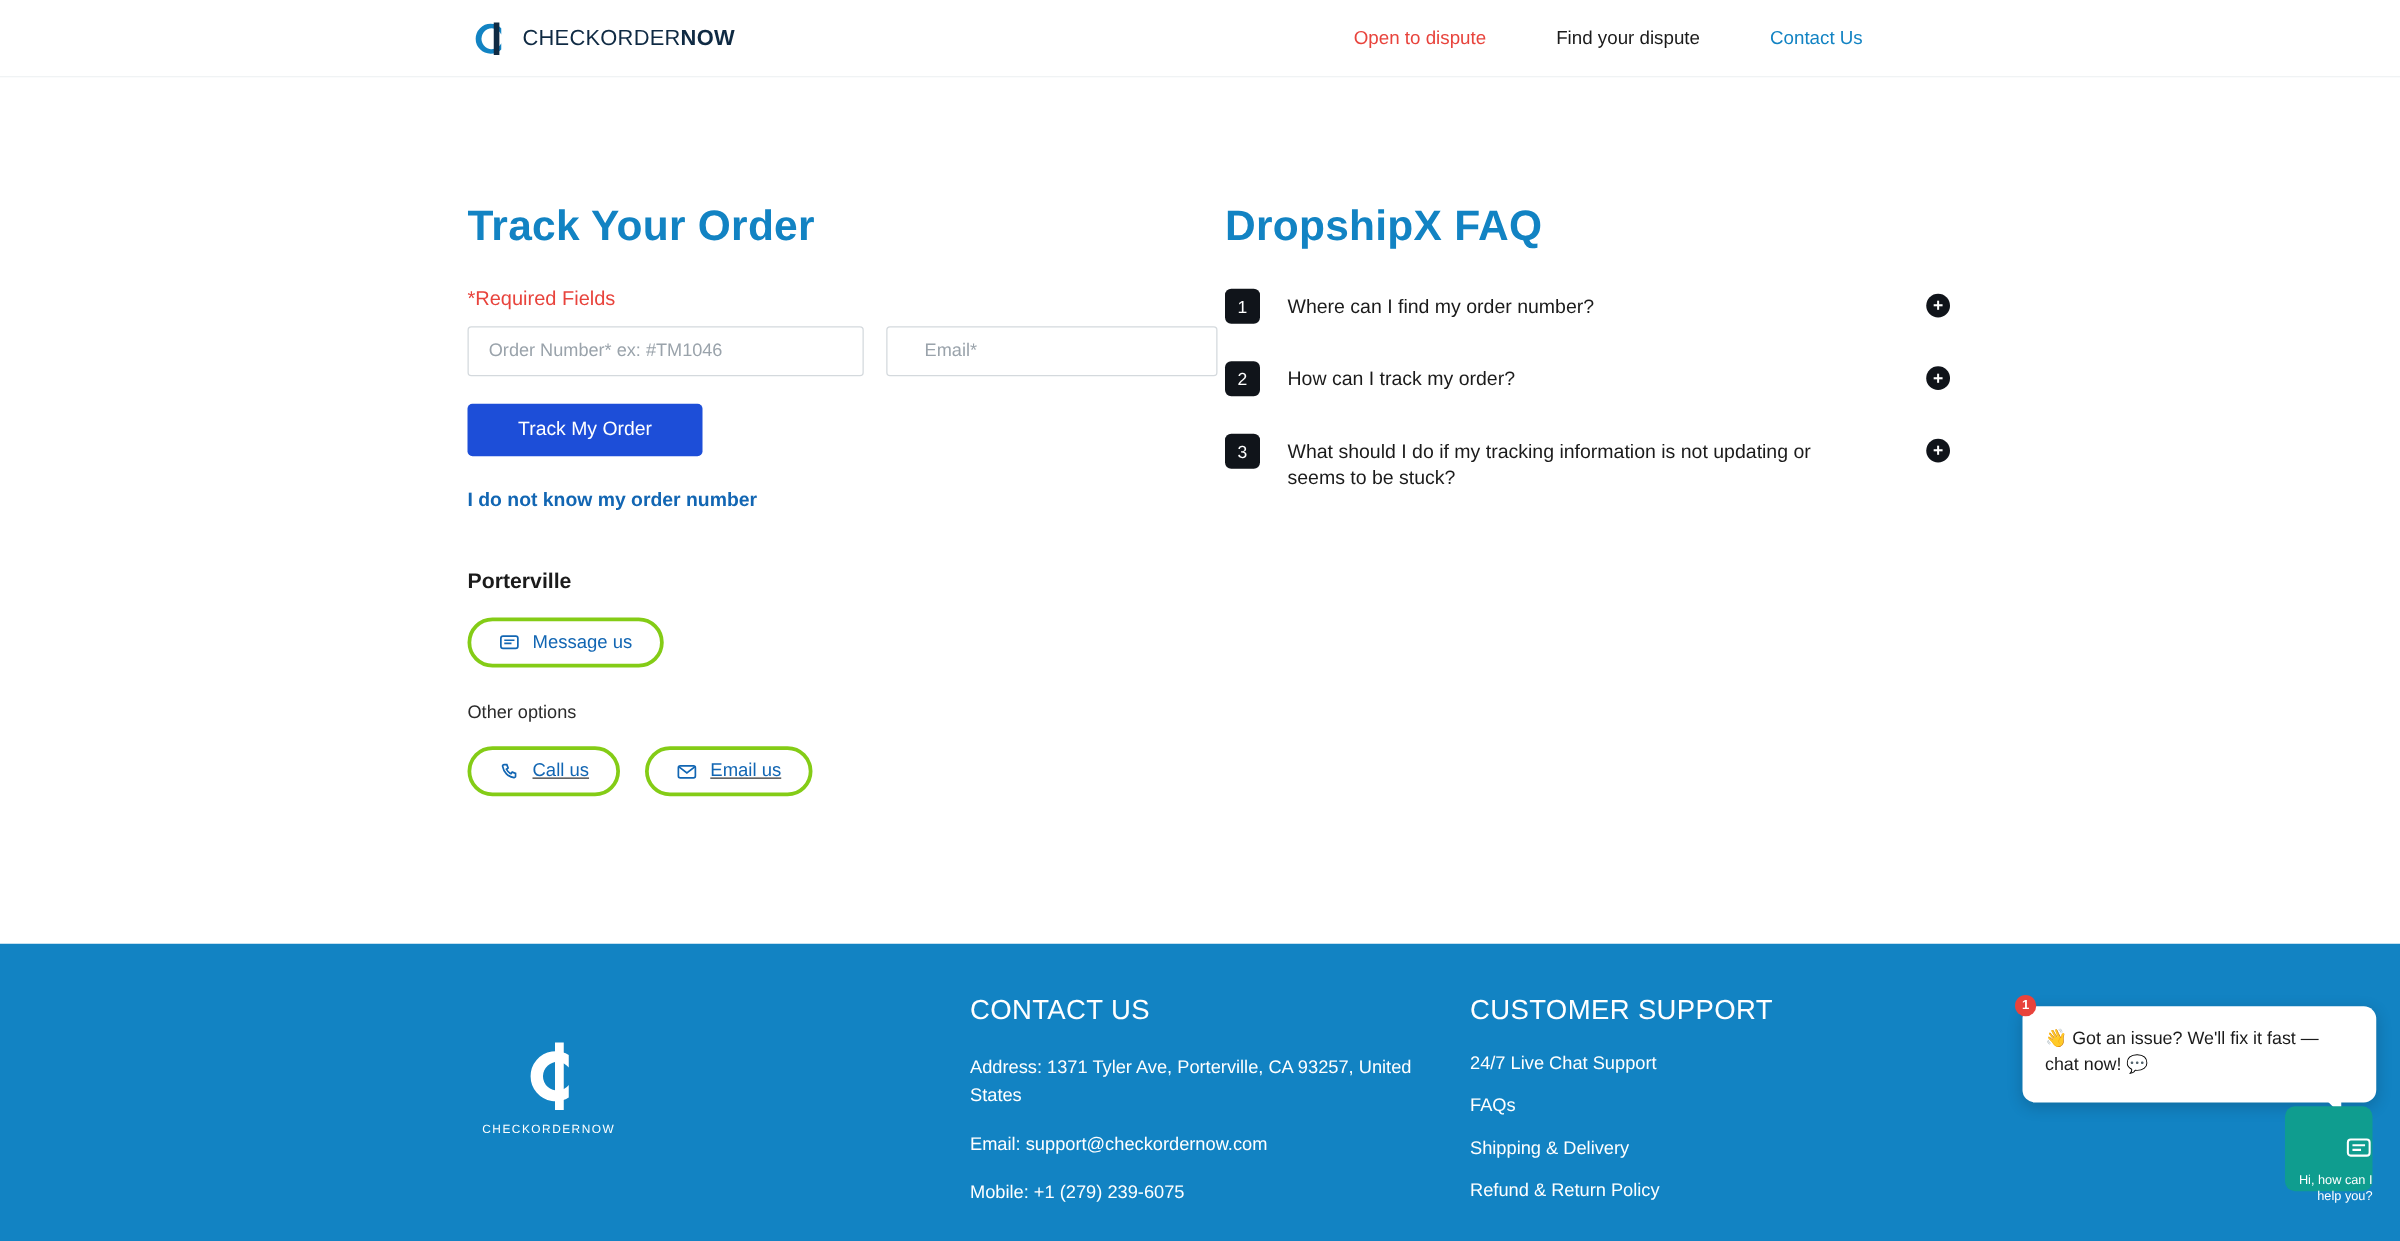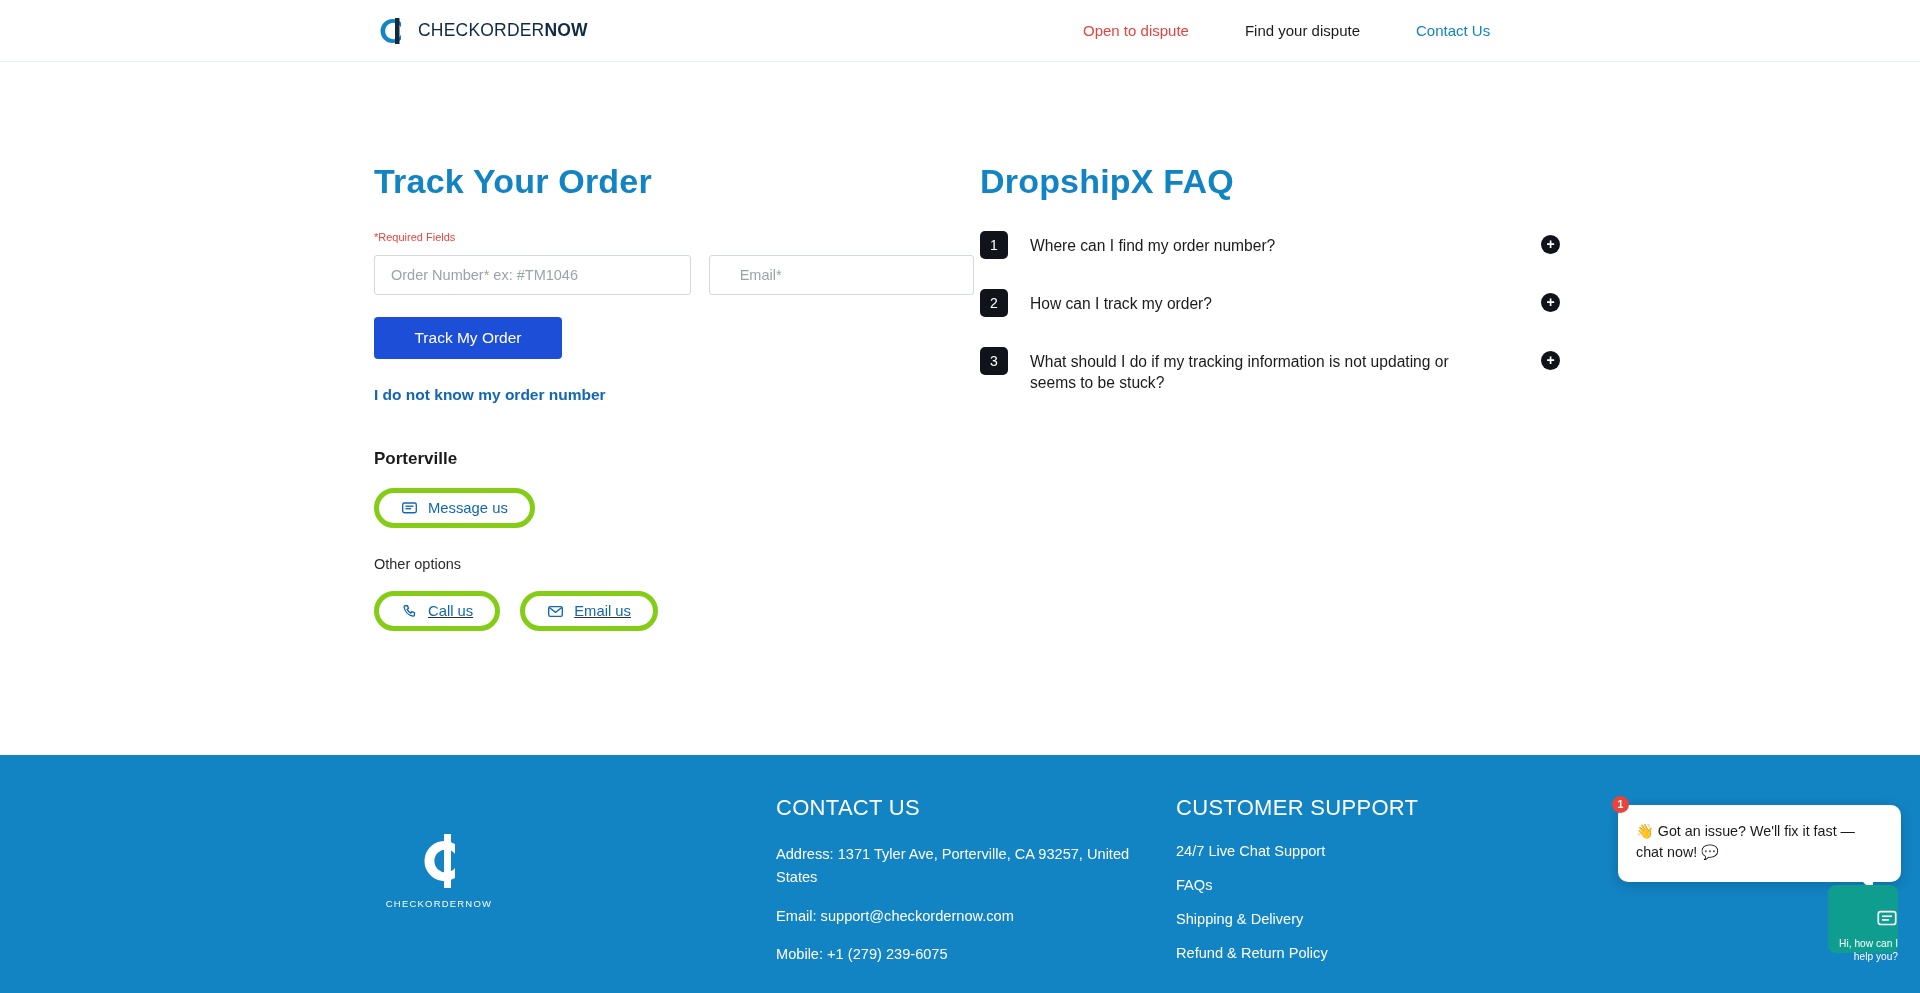--- a/index.html
+++ b/index.html
@@ -72,21 +72,21 @@
     width: 600px;
   }
   h1.section-title {
     font-size: 34px;
     color: #1283c3;
     margin: 0 0 30px 0;
     font-weight: 700;
     letter-spacing: 0.2px;
   }
   .required {
-    font-size: 11px;
+    font-size: 16px;
     color: #3a3a3a;
     margin-bottom: 12px;
   }
   .required span { color: #e8433c; }
   .inputs-row {
     display: flex;
     gap: 18px;
   }
   .text-input {
     height: 40px;
@@ -125,21 +125,21 @@
   }
   .recommended-title {
     margin-top: 45px;
     font-size: 17px;
     font-weight: 700;
     color: #1b1b1b;
   }
   .outline-btn {
     margin-top: 19px;
     height: 40px;
-    border: 5px solid #84cc16;
+    border: 3px solid #84cc16;
     border-radius: 22px;
     background: #fff;
     color: #1266b3;
     font-size: 14.8px;
     display: inline-flex;
     align-items: center;
     justify-content: center;
     gap: 10px;
     padding: 0 22px;
     cursor: pointer;

